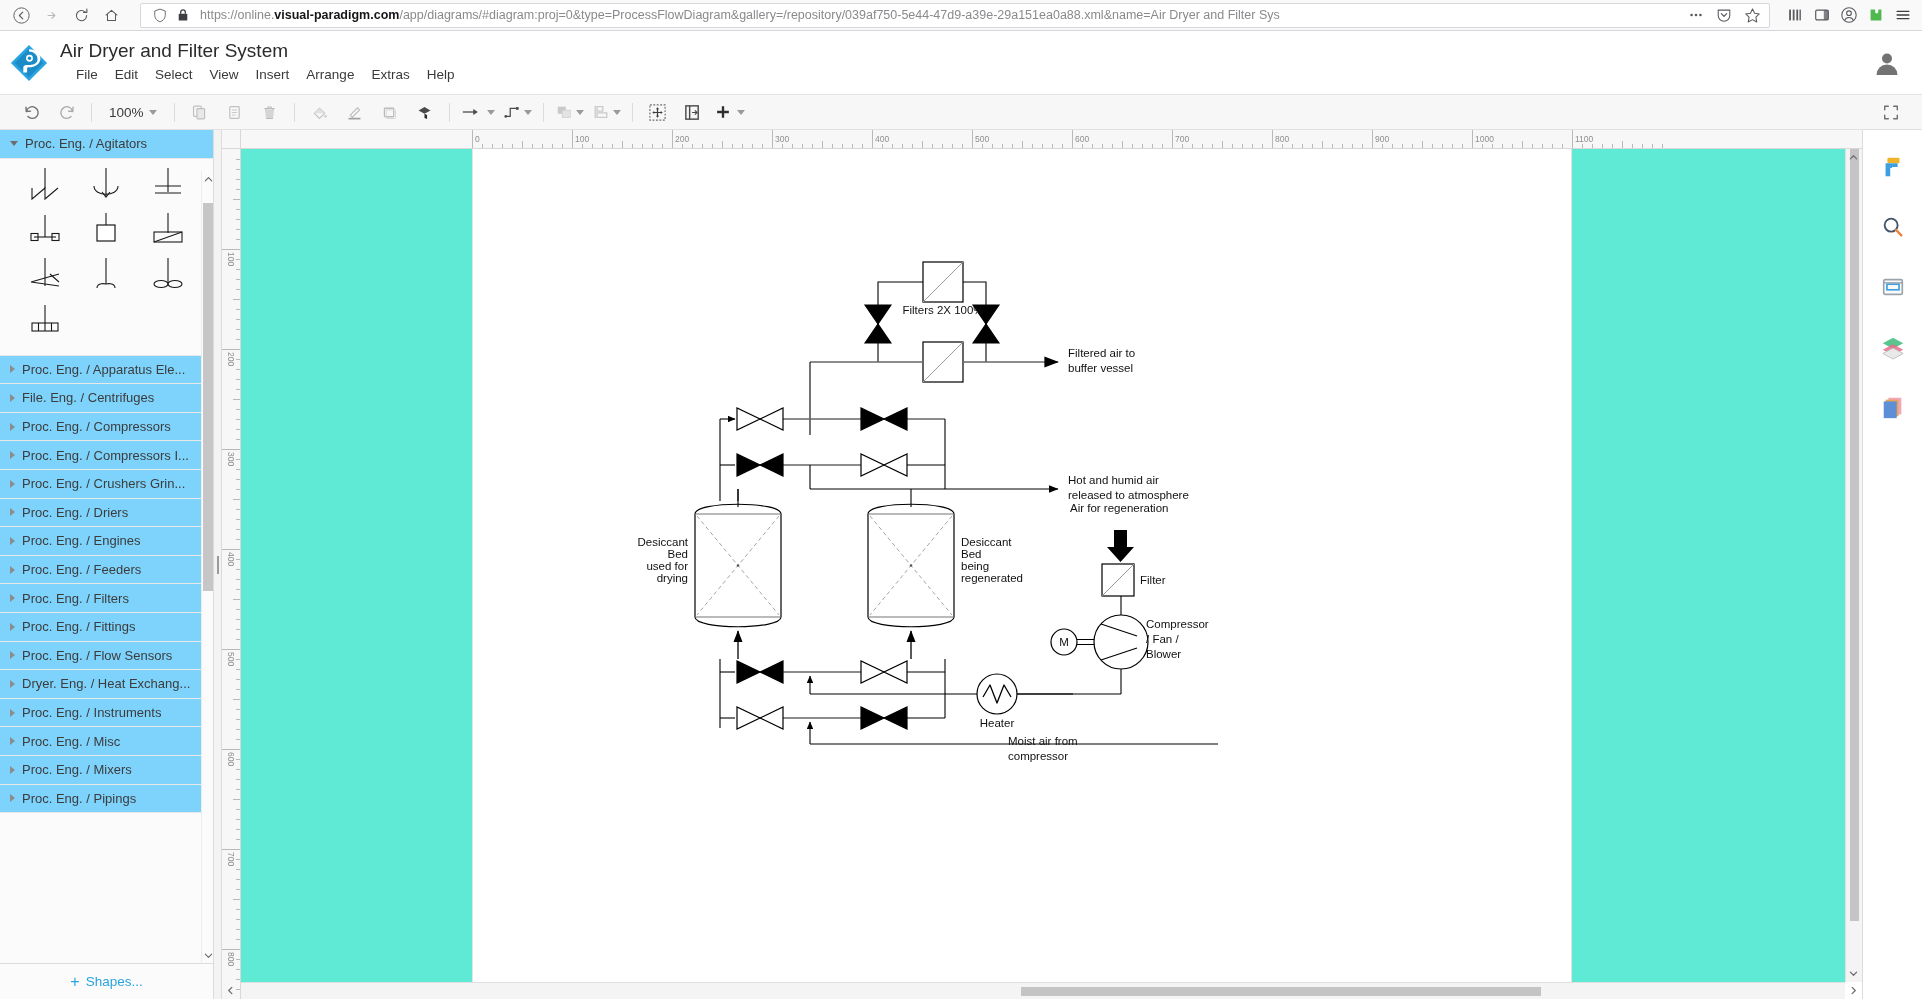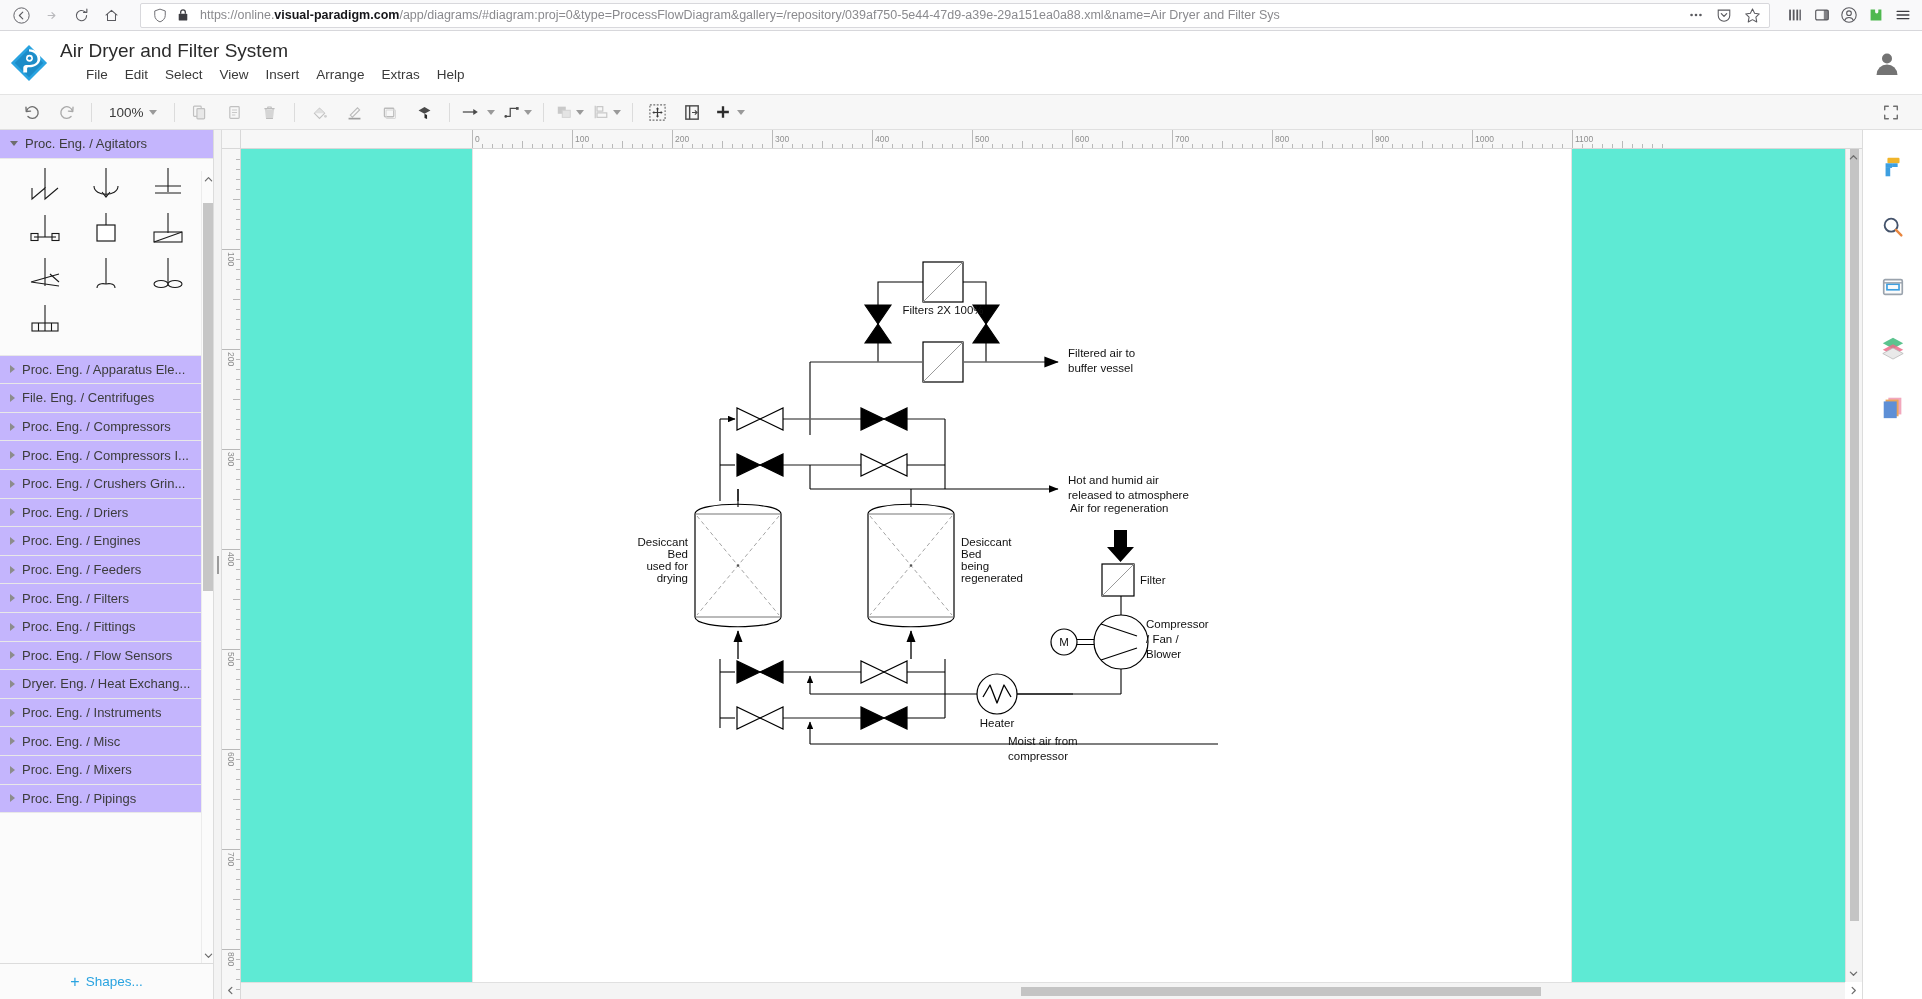--- a/index.html
+++ b/index.html
@@ -70,21 +70,21 @@
     position: relative;
   }
   #vp-logo { width: 38px; height: 38px; margin-right: 12px; flex: 0 0 auto; }
   #title-block { display: flex; flex-direction: column; justify-content: center; gap: 2px; }
   #doc-title {
     font-size: 19px;
     color: #2b2b2b;
     line-height: 22px;
     font-weight: 400;
   }
-  #menubar { display: flex; gap: 0px; margin-left: 18px; }
+  #menubar { display: flex; gap: 0px; margin-left: 8px; }
   .menu-item {
     font-size: 13.5px;
     color: #3a3a3a;
     padding: 2px 9px 2px 8px;
     line-height: 18px;
     cursor: default;
   }
   #avatar-btn {
     position: absolute; right: 20px; top: 50%; transform: translateY(-50%);
     width: 30px; height: 30px; color: #737373;
@@ -149,21 +149,21 @@
   #kebab { width: 16px; display:flex; flex-direction:column; align-items:center; gap:2.5px; padding: 0 2px;}
   #kebab i { width: 2.5px; height: 2.5px; background: #8b8b8b; border-radius: 50%; display:block;}
 
   #shape-scroll { flex: 1 1 auto; overflow: hidden; position: relative; }
   .cat-header {
     height: 28.6px;
     display: flex; align-items: center;
     padding-left: 10px;
     font-size: 13px; color: #3c3c3c;
     border-bottom: 1px solid #e8e8e8;
-    background: #c4b5fd;
+    background: #7dd3fc;
   }
   .tri { width: 0; height: 0; margin-right: 7px; flex: 0 0 auto;}
   .tri.closed { border-top: 4.5px solid transparent; border-bottom: 4.5px solid transparent; border-left: 5.5px solid #8c8c8c; }
   .tri.open { border-left: 4.5px solid transparent; border-right: 4.5px solid transparent; border-top: 5.5px solid #6d6d6d; }
   #agitator-grid {
     display: grid; grid-template-columns: repeat(3, 1fr);
     padding: 6px 14px 10px 14px;
     border-bottom: 1px solid #e8e8e8;
     background: #fbfbfb;
   }

